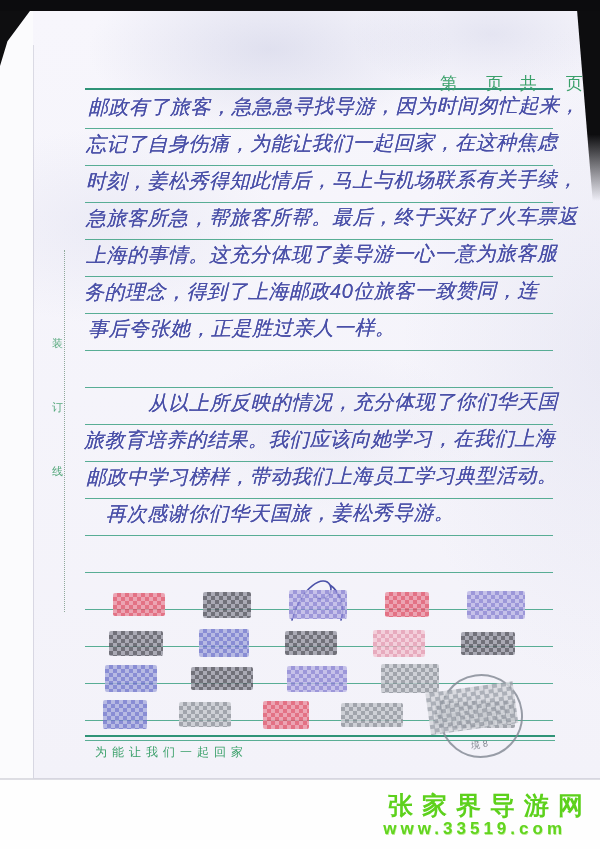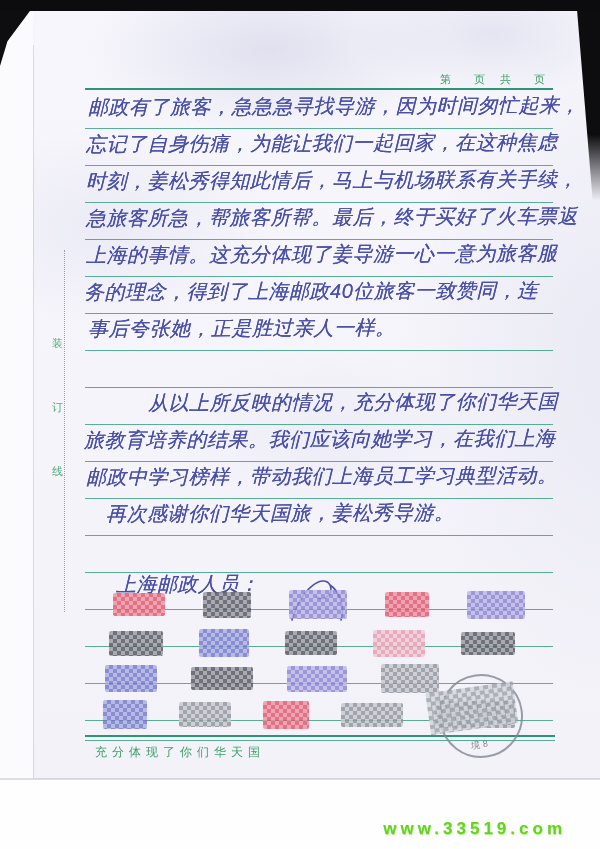--- a/index.html
+++ b/index.html
@@ -32,21 +32,21 @@
   .below-paper { position:absolute; left:0; top:780px; width:600px; height:69px; background:#fefefe; }
 
   
   .rules { position:absolute; left:85px; top:92px; width:468px; height:630px;
     background:repeating-linear-gradient(to bottom, transparent 0 36px, rgba(61,161,131,.85) 36px 37px); }
   .header-rule { position:absolute; left:85px; top:88px; width:468px; height:2px; background:#2f9377; }
   .footer-rule { position:absolute; left:85px; top:735px; width:470px; height:6px;
                  border-top:2px solid #2f9377; border-bottom:1px solid rgba(61,161,131,.85); }
 
   .page-label { position:absolute; left:440px; top:72px; width:115px; color:#3aa06a;
-                font-size:11px; letter-spacing:6px; white-space:nowrap; }
+                font-size:17px; letter-spacing:6px; white-space:nowrap; }
 
   
   .binding-line { position:absolute; left:64px; top:250px; height:362px; width:0;
                   border-left:1px dotted #8fa99b; }
   .binding-char { position:absolute; left:52px; width:14px; color:#55a87c; font-size:11px; }
 
   
   .hw { position:absolute; color:#4a50a8; font-size:20px; letter-spacing:.5px; white-space:nowrap;
         text-shadow:0 0 .4px #4a50a8; transform:rotate(-.25deg); font-style:italic; }
 
@@ -102,21 +102,20 @@
   <div class="hw" style="top:130px; left:86px">忘记了自身伤痛，为能让我们一起回家，在这种焦虑</div>
   <div class="hw" style="top:167px; left:86px">时刻，姜松秀得知此情后，马上与机场联系有关手续，</div>
   <div class="hw" style="top:204px; left:86px">急旅客所急，帮旅客所帮。最后，终于买好了火车票返</div>
   <div class="hw" style="top:241px; left:86px">上海的事情。这充分体现了姜导游一心一意为旅客服</div>
   <div class="hw" style="top:278px; left:84px">务的理念，得到了上海邮政40位旅客一致赞同，连</div>
   <div class="hw" style="top:315px; left:88px">事后夸张她，正是胜过亲人一样。</div>
   <div class="hw" style="top:389px; left:148px">从以上所反映的情况，充分体现了你们华天国</div>
   <div class="hw" style="top:426px; left:84px">旅教育培养的结果。我们应该向她学习，在我们上海</div>
   <div class="hw" style="top:463px; left:86px">邮政中学习榜样，带动我们上海员工学习典型活动。</div>
   <div class="hw" style="top:500px; left:106px">再次感谢你们华天国旅，姜松秀导游。</div>
-  <div class="hw" style="top:571px; left:116px">上海邮政人员：</div>
 
   <svg class="flourish" width="72" height="52" viewBox="0 0 72 52">
     <path d="M6 48 C 16 14, 38 2, 44 13 C 48 22, 38 30, 31 25 M44 13 C 52 18, 60 34, 55 48" fill="none" stroke="#4a50a8" stroke-width="1.6" stroke-linecap="round"></path>
   </svg>
 
   <div class="sig-row" id="sig-row-0" style="top:590px; padding-left:28px; gap:38px">
       <div class="mosaic" style="width: 52px; height: 23px; background-image: repeating-conic-gradient(rgb(224, 86, 108) 0%, rgb(224, 86, 108) 25%, rgb(235, 147, 164) 0%, rgb(235, 147, 164) 50%);"></div>
       <div class="mosaic" style="width: 48px; height: 26px; background-image: repeating-conic-gradient(rgb(85, 85, 94) 0%, rgb(85, 85, 94) 25%, rgb(155, 155, 166) 0%, rgb(155, 155, 166) 50%);"></div>
       <div class="mosaic" style="width: 58px; height: 29px; background-image: repeating-conic-gradient(rgb(138, 132, 210) 0%, rgb(138, 132, 210) 25%, rgb(188, 183, 230) 0%, rgb(188, 183, 230) 50%);"></div>
       <div class="mosaic" style="width: 44px; height: 25px; background-image: repeating-conic-gradient(rgb(224, 86, 108) 0%, rgb(224, 86, 108) 25%, rgb(235, 147, 164) 0%, rgb(235, 147, 164) 50%);"></div>
@@ -141,20 +140,21 @@
       <div class="mosaic" style="width: 46px; height: 28px; background-image: repeating-conic-gradient(rgb(224, 86, 108) 0%, rgb(224, 86, 108) 25%, rgb(235, 147, 164) 0%, rgb(235, 147, 164) 50%);"></div>
       <div class="mosaic" style="width: 62px; height: 24px; background-image: repeating-conic-gradient(rgb(144, 148, 156) 0%, rgb(144, 148, 156) 25%, rgb(198, 201, 207) 0%, rgb(198, 201, 207) 50%);"></div>
       <div class="mosaic" style="width: 80px; height: 27px; background-image: repeating-conic-gradient(rgb(144, 148, 156) 0%, rgb(144, 148, 156) 25%, rgb(198, 201, 207) 0%, rgb(198, 201, 207) 50%);"></div>
     </div>
 
   <div class="stamp">
     <div class="stamp-mosaic"></div>
     <div class="stamp-text">境8</div>
   </div>
 
-  <div class="footer-org">充分体现了你们华天国</div>
+  <div class="footer-org">为能让我们一起回家</div>
 
   <div class="below-paper"></div>
   <div class="paper-bottom-edge"></div>
 
+  <div class="wm-name">张家界导游网</div>
   <div class="wm-url">www.33519.com</div>
 
 </div>
 
 </body></html>

